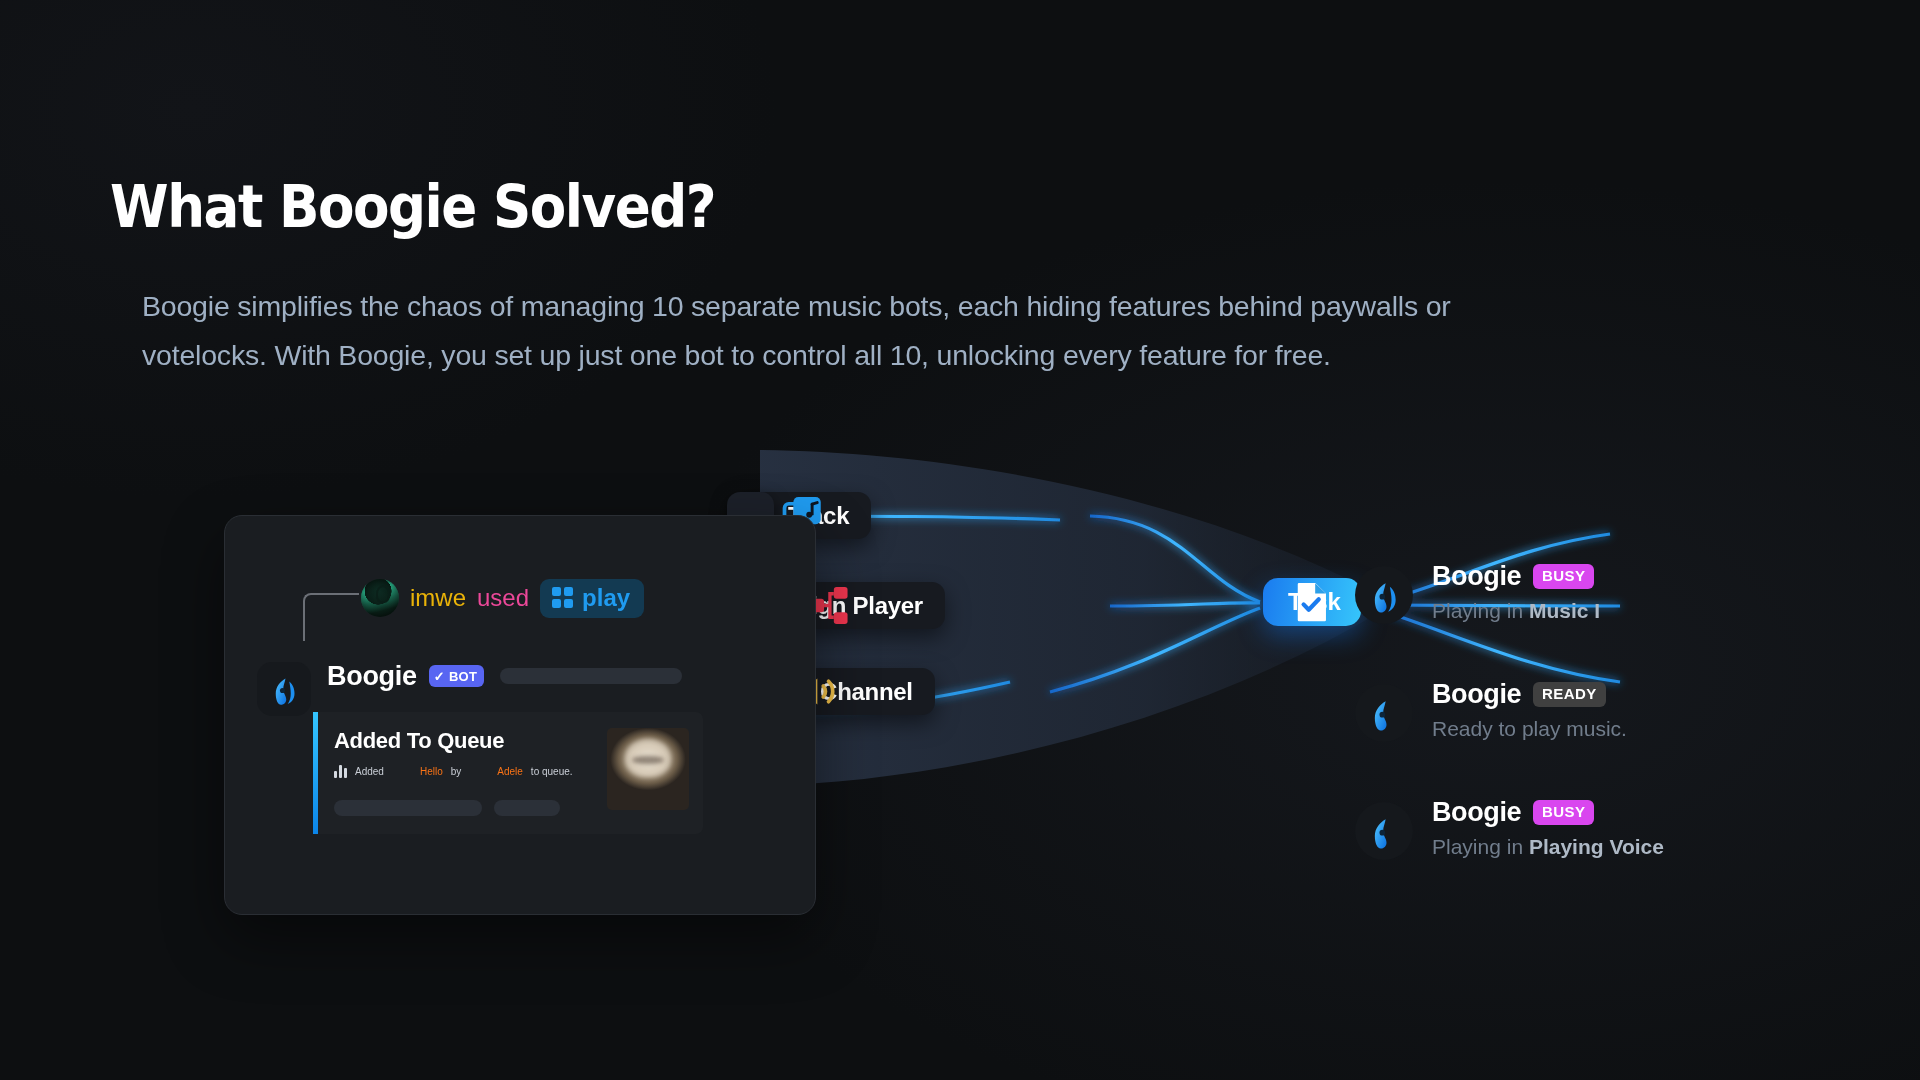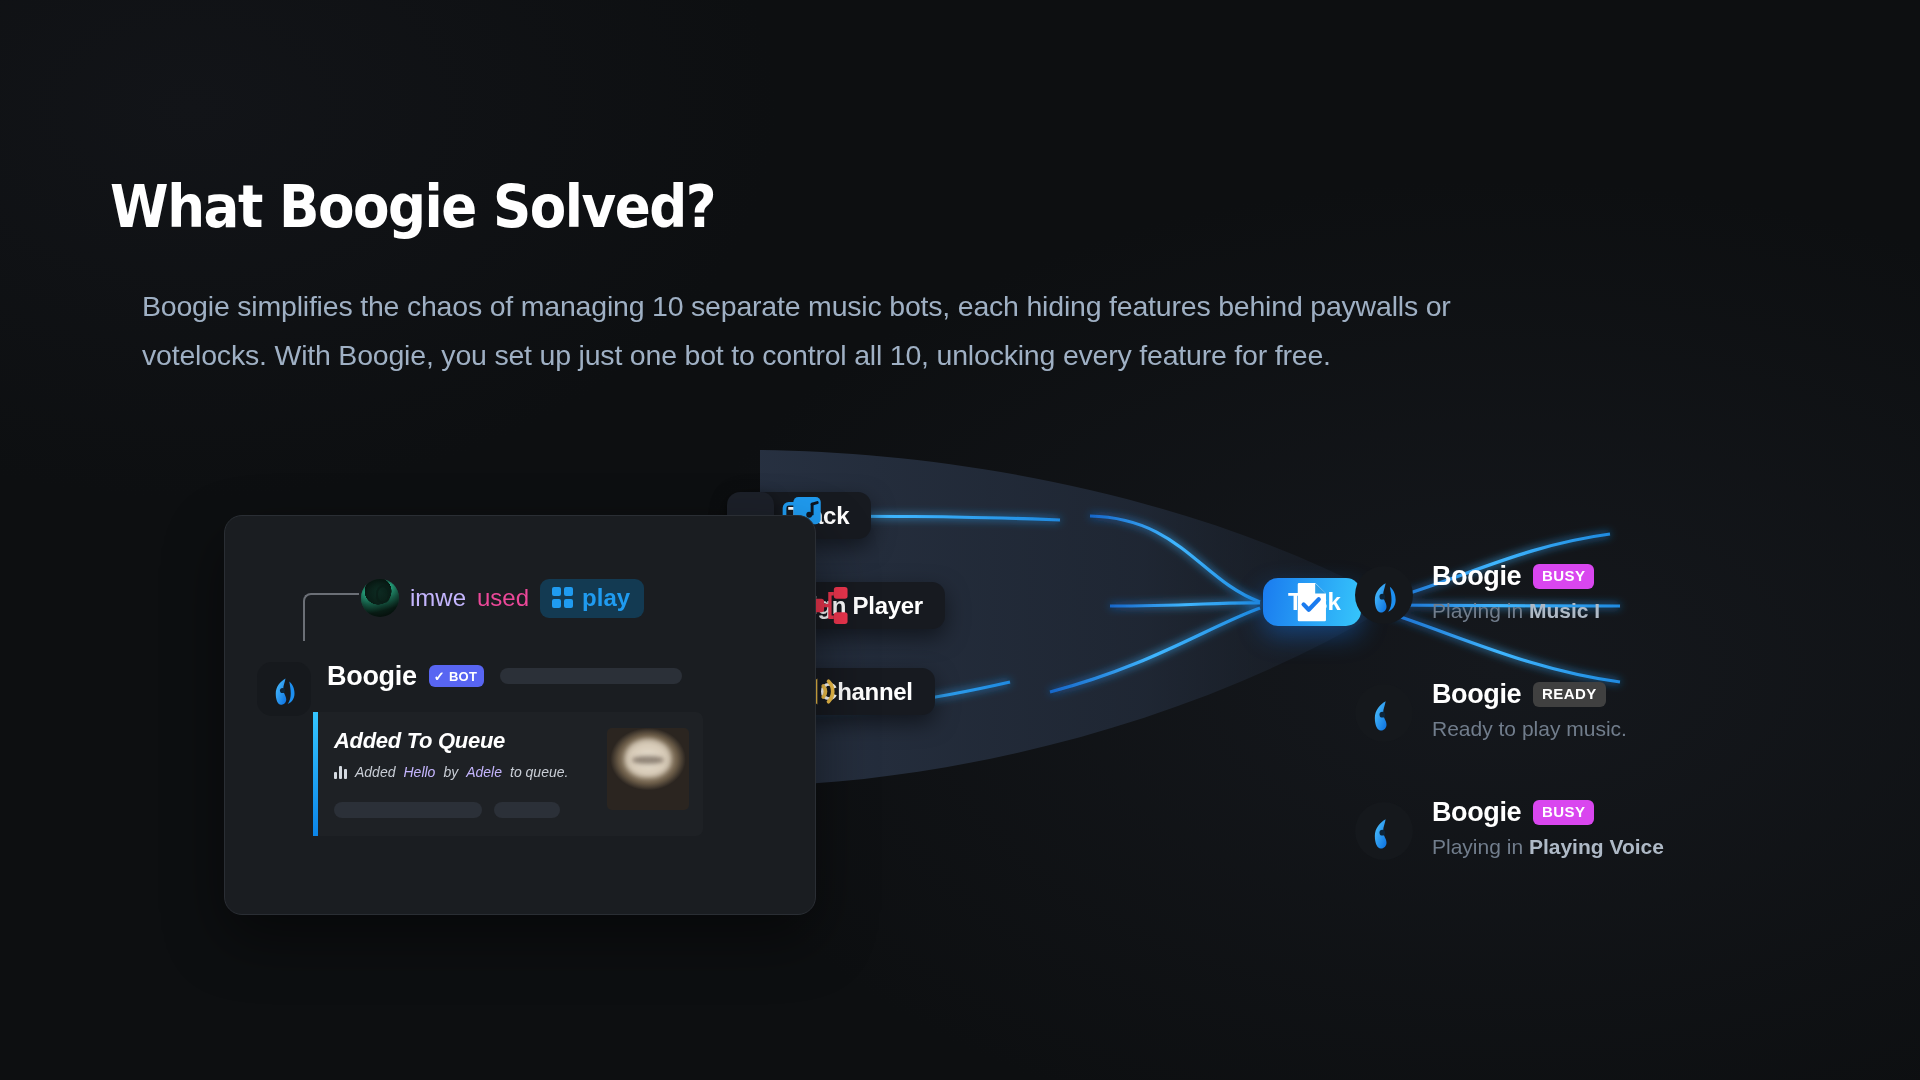--- a/index.html
+++ b/index.html
@@ -68,21 +68,21 @@
       linear-gradient(165deg,#1f7a5e 0%, #2fc79a 28%, #18634c 55%, #0a2018 78%, #09130f 100%);
     box-shadow:inset 0 0 10px rgba(0,0,0,.6);
     flex:none;
     position:relative; overflow:hidden;
   }
   .avatar-user::after{
     content:""; position:absolute; left:40%; top:16%;
     width:10px; height:14px; border:2px solid rgba(10,30,24,.8);
     border-radius:50% 50% 40% 40%;
   }
-  .reply-name{ color:#c4b5fd; font-size:24px; font-weight:500; }
+  .reply-name{ color:#eab308; font-size:24px; font-weight:500; }
   .reply-used{ color:#ec4899; font-size:24px; font-weight:400; }
   .cmd-pill{
     display:inline-flex; align-items:center; gap:9px;
     background:#133a52; color:#1f9bf0;
     padding:5px 14px 6px 12px; border-radius:9px;
     font-size:24px; font-weight:600;
   }
   .grid-icon{ display:grid; grid-template-columns:9px 9px; grid-template-rows:9px 9px; gap:3px; }
   .grid-icon i{ display:block; background:#1f9bf0; border-radius:2px; }
 
@@ -105,26 +105,26 @@
   .skel-time{ width:182px; margin-left:4px; }
 
   .embed{
     position:absolute; left:88px; top:196px;
     width:390px;
     background:#1e2125;
     border-radius:7px;
     border-left:5px solid;
     border-image:linear-gradient(180deg,#35c6ff,#0b84e8) 1;
     padding:16px 14px 18px 16px;
-    display:flex; font-style:italic;
+    display:flex; 
   }
   .embed-left{ flex:1 1 auto; min-width:0; }
   .embed-title{ font-size:22px; font-weight:700; color:#fff; letter-spacing:-0.3px; }
-  .embed-desc{ display:flex; align-items:center; gap:8px; margin-top:10px; font-size:14px; color:#c9ced6; white-space:nowrap; }
-  .embed-desc a{ color:#c4b5fd; text-decoration:none; }
+  .embed-desc{ display:flex; align-items:center; gap:8px; margin-top:10px; font-size:10px; color:#c9ced6; white-space:nowrap; }
+  .embed-desc a{ color:#f97316; text-decoration:none;margin-left:28px; }
   .bars-icon{ display:flex; align-items:flex-end; gap:2px; height:14px; }
   .bars-icon i{ width:3px; background:#d4d9e0; border-radius:1px; }
   .embed-skels{ display:flex; gap:12px; margin-top:22px; }
   .embed-thumb{
     width:82px; height:82px; border-radius:5px; flex:none;
     background:
       radial-gradient(ellipse 46% 38% at 50% 38%, #ded6c6 0%, #b9a991 45%, #6b5c48 78%, #2b2520 100%),
       linear-gradient(180deg,#3a3228,#171513);
     position:relative; overflow:hidden;
   }

